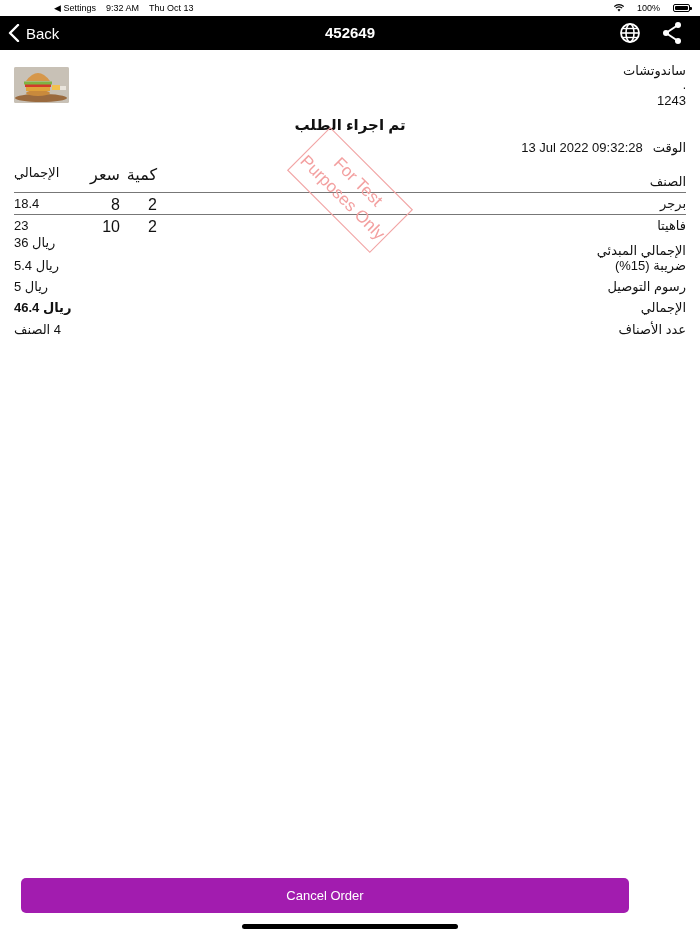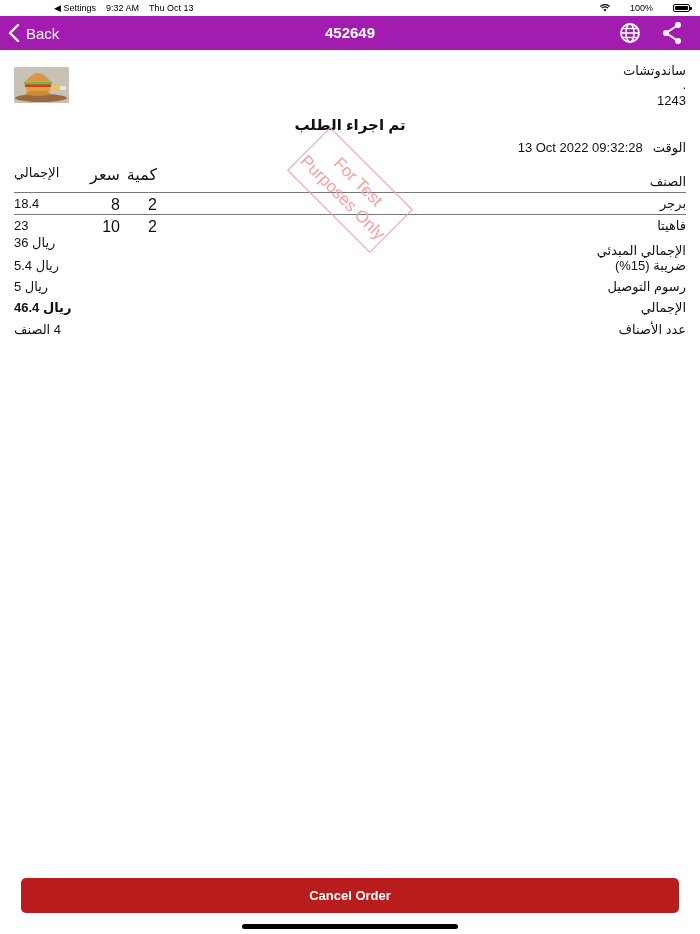--- a/index.html
+++ b/index.html
@@ -1,42 +1,42 @@
 <!DOCTYPE html>
 <html><head>
 <meta charset="utf-8">
 <style>
   * { box-sizing: border-box; margin: 0; padding: 0; }
   html, body { width: 700px; height: 934px; background: #ffffff; overflow: hidden; }
   body { font-family: "Liberation Sans", "DejaVu Sans", sans-serif; color: #111; position: relative; }
 
   .status-bar { position: absolute; top: 0; left: 0; width: 700px; height: 16px; font-size: 9px; color: #000; }
   .status-left { position: absolute; left: 12px; top: 3px; display: flex; gap: 10px; align-items: center; margin-left: 42px; }
-  .status-right { position: absolute; right: 10px; top: 3px; display: flex; gap: 20px; align-items: center; }
+  .status-right { position: absolute; right: 10px; top: 3px; display: flex; gap: 13px; align-items: center; }
   .battery { width: 17px; height: 8px; border: 1px solid #000; border-radius: 2px; padding: 1px; position: relative; }
   .battery-fill { width: 100%; height: 100%; background: #000; border-radius: 1px; }
   .battery::after { content: ""; position: absolute; right: -3px; top: 2px; width: 2px; height: 3px; background: #000; border-radius: 0 1px 1px 0; }
 
-  .nav-bar { position: absolute; top: 16px; left: 0; width: 700px; height: 34px; background: #a21caf; color: #fff; }
+  .nav-bar { position: absolute; top: 16px; left: 0; width: 700px; height: 34px; background: #000000; color: #fff; }
   .back-btn { position: absolute; left: 8px; top: 0; height: 34px; display: flex; align-items: center; gap: 6px; font-size: 15px; cursor: pointer; }
   .nav-title { position: absolute; left: 0; right: 0; top: 0; height: 34px; line-height: 34px; text-align: center; font-size: 15px; font-weight: bold; pointer-events: none; }
   .globe-btn { position: absolute; left: 619px; top: 6px; width: 22px; height: 22px; cursor: pointer; }
   .share-btn { position: absolute; left: 661px; top: 5px; width: 22px; height: 24px; cursor: pointer; }
 
   .content { position: absolute; top: 50px; left: 0; width: 700px; }
   .product-img { position: absolute; left: 14px; top: 17px; width: 55px; height: 36px; border-radius: 2px; overflow: hidden; background: linear-gradient(180deg, #cfc8bd 0%, #b9b0a3 100%); }
   .rt { position: absolute; right: 14px; text-align: right; direction: rtl; font-size: 13px; }
   .lt { position: absolute; left: 14px; font-size: 13px; }
   .center-title { position: absolute; left: 0; right: 0; text-align: center; font-size: 15px; font-weight: bold; direction: rtl; }
   .hr { position: absolute; left: 14px; right: 14px; height: 1px; background: #777; }
   .num { position: absolute; font-size: 16px; text-align: right; }
 
   .watermark { position: absolute; left: 270px; top: 110px; width: 160px; height: 160px; pointer-events: none; }
 
-  .cancel-btn { position: absolute; left: 21px; top: 878px; width: 658px; height: 35px; background: #b91c1c; border-radius: 5px; color: #fff; font-size: 13px; display: flex; align-items: center; justify-content: center; cursor: pointer; font-weight: bold; }
+  .cancel-btn { position: absolute; left: 21px; top: 878px; width: 608px; height: 35px; background: #a21caf; border-radius: 5px; color: #fff; font-size: 13px; display: flex; align-items: center; justify-content: center; cursor: pointer; }
   .home-indicator { position: absolute; left: 242px; top: 924px; width: 216px; height: 5px; background: #000; border-radius: 3px; }
 </style>
 </head>
 <body>
 
 <div class="status-bar">
   <div class="status-left">
     <span>
       <span>◀</span>
       <span>Settings</span>
@@ -102,21 +102,21 @@
   </div>
 
   <div class="rt" style="top:13px;text-align:right;">ساندوتشات</div>
   <div class="rt" style="top:28px;font-size:12px;">.</div>
   <div class="rt" style="top:43px;">1243</div>
 
   <div class="center-title" style="top:66px;">تم اجراء الطلب</div>
 
   <div class="rt" style="top:90px;display:flex;gap:10px;direction:rtl;">
     <span>الوقت</span>
-    <span style="direction:ltr;">13 Oct 2022 09:32:28</span>
+    <span style="direction:ltr;">13 Jul 2022 09:32:28</span>
   </div>
 
   <div class="rt" style="top:124px;">الصنف</div>
   <div class="num" style="top:115px;left:130px;width:27px;direction:rtl;">كمية</div>
   <div class="num" style="top:115px;left:90px;width:30px;direction:rtl;">سعر</div>
   <div class="lt" style="top:115px;direction:rtl;">الإجمالي</div>
 
   <div class="hr" style="top:142px;"></div>
 
   <div>

